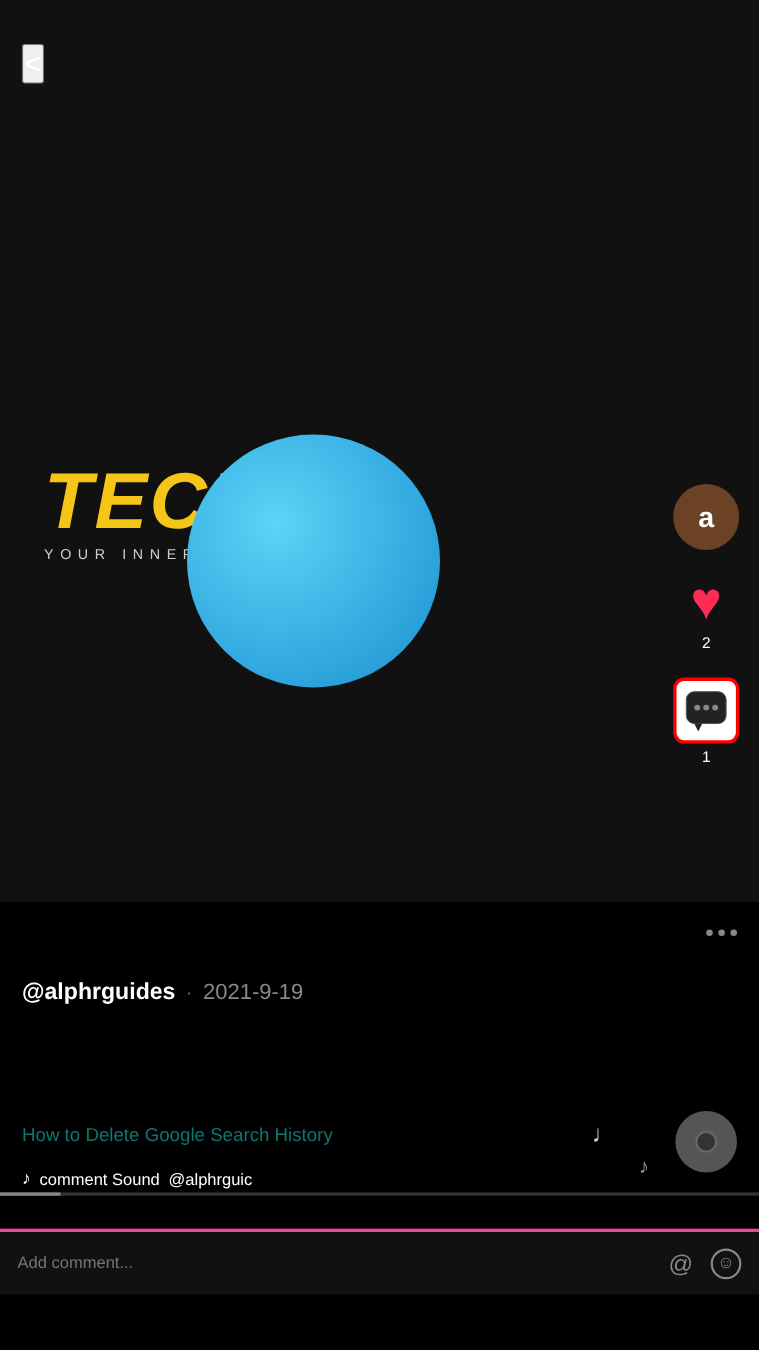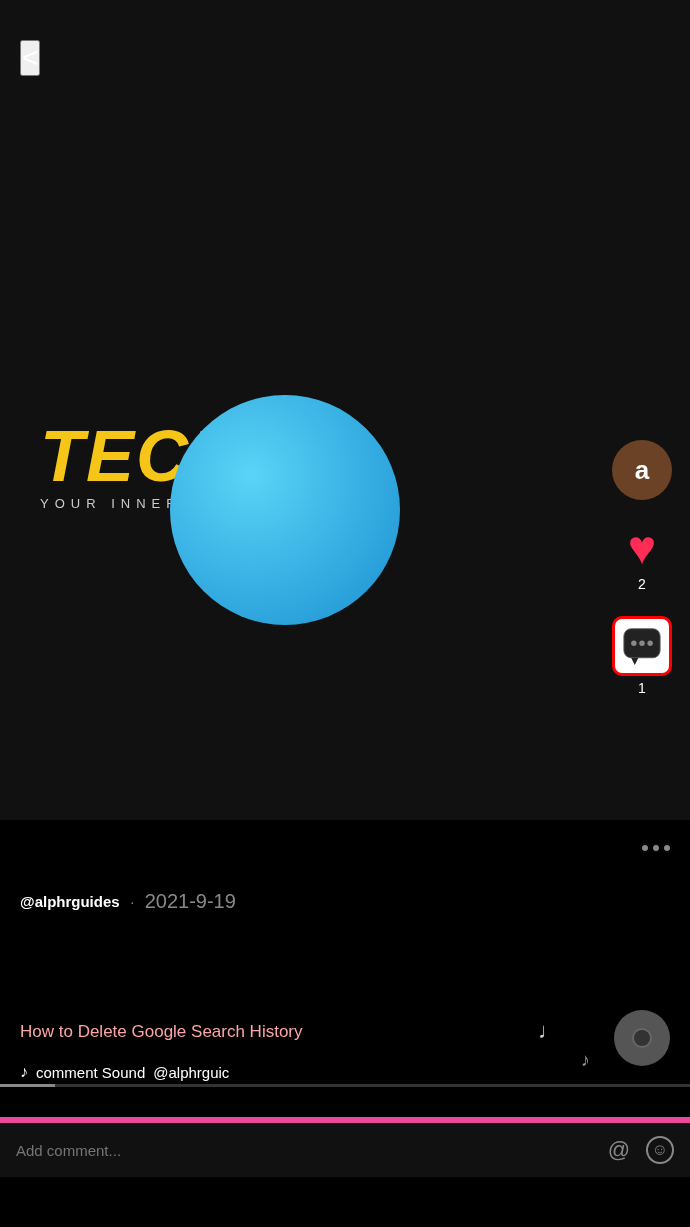--- a/index.html
+++ b/index.html
@@ -196,21 +196,21 @@
     .user-info {
       position: absolute;
       top: 890px;
       left: 20px;
       display: flex;
       align-items: center;
       gap: 10px;
     }
 
     .username {
-      font-size: 15px;
+      font-size: 21px;
       font-weight: 700;
       color: #fff;
     }
 
     .date-sep {
       font-size: 15px;
       color: #888;
     }
 
     .post-date {
@@ -219,21 +219,21 @@
     }
 
     
     .video-title {
       position: absolute;
       top: 1020px;
       left: 20px;
       right: 140px;
       font-size: 17px;
       font-weight: 400;
-      color: #fca5a5;
+      color: #0f766e;
       line-height: 1.4;
     }
 
     
     .music-info {
       position: absolute;
       top: 1063px;
       left: 20px;
       display: flex;
       align-items: center;
@@ -309,21 +309,21 @@
       position: absolute;
       bottom: 50px;
       left: 0;
       width: 100%;
       height: 60px;
       background: #111;
       display: flex;
       align-items: center;
       padding: 0 16px;
       gap: 16px;
-      border-top: 6px solid #ec4899;
+      border-top: 3px solid #ec4899;
     }
 
     .comment-input {
       flex: 1;
       background: transparent;
       border: none;
       outline: none;
       font-size: 15px;
       color: #888;
     }

